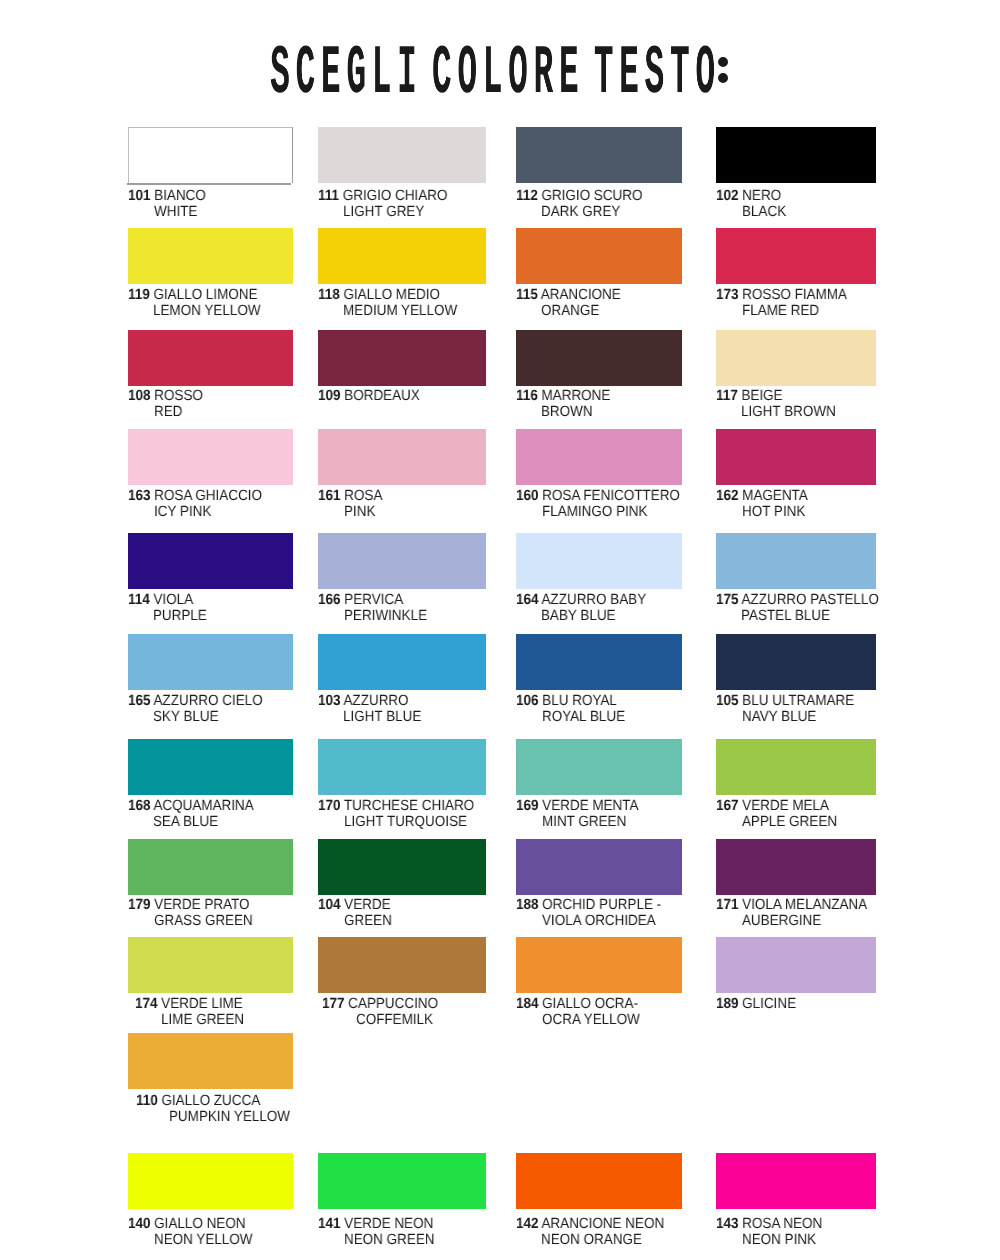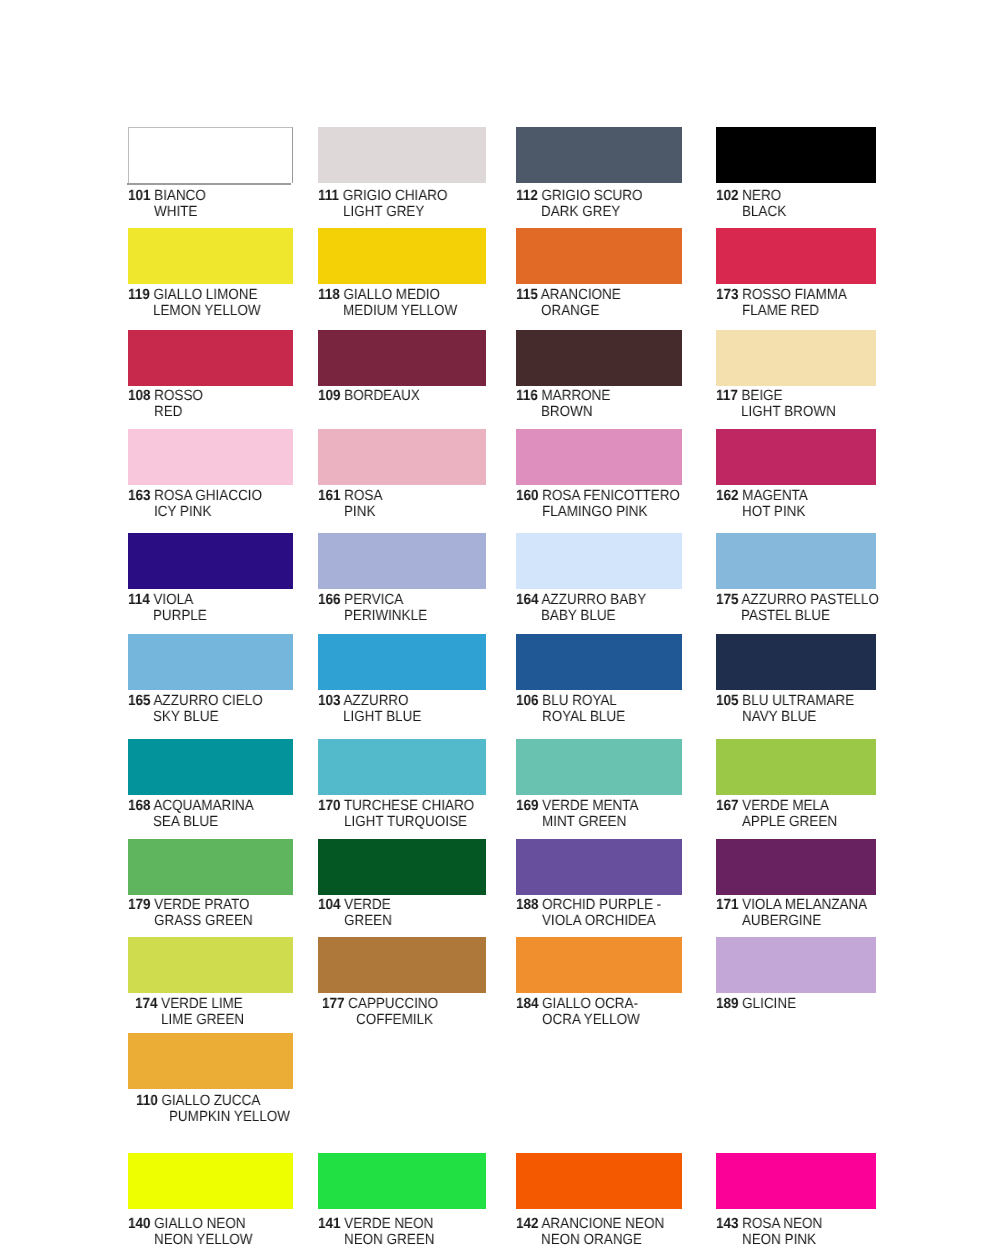--- a/index.html
+++ b/index.html
@@ -24,20 +24,23 @@
   .lbl{position:absolute;left:0;font-size:14.8px;line-height:16.8px;color:#1b1b1b;white-space:nowrap;}
   .l1,.l2{transform:scaleX(0.91);transform-origin:left top;will-change:transform;}
   .l1{position:absolute;left:0;top:0;}
   .l2{position:absolute;top:16.8px;}
   .code{font-weight:bold;letter-spacing:0px;}
 </style>
 </head>
 <body>
 
 <div class="page">
+  <div class="title-wrap">
+    <div class="title" id="title"><span>SCEGLI</span><span class="tgap"></span><span>COLORE</span><span class="tgap"></span><span>TESTO</span><span class="tcolon"><i class="d1"></i><i class="d2"></i></span></div>
+  </div>
   <div class="grid" id="grid">
       <div class="cell" style="left: 128px; top: 127px; width: 165px;">
         <div class="sw bordered" style="width: 165px; height: 56px; background: rgb(255, 255, 255);"></div>
         <div class="lbl" style="top: 60.5px; left: 0px; width: 165px;">
           <div class="l1"><span class="code">101</span> <span class="name">BIANCO</span></div>
           <div class="l2" style="left: 26.2336px;">WHITE</div>
         </div>
       </div>
       <div class="cell" style="left: 318px; top: 127px; width: 168px;">
         <div class="sw" style="width: 168px; height: 56px; background: rgb(222, 217, 216);"></div>

